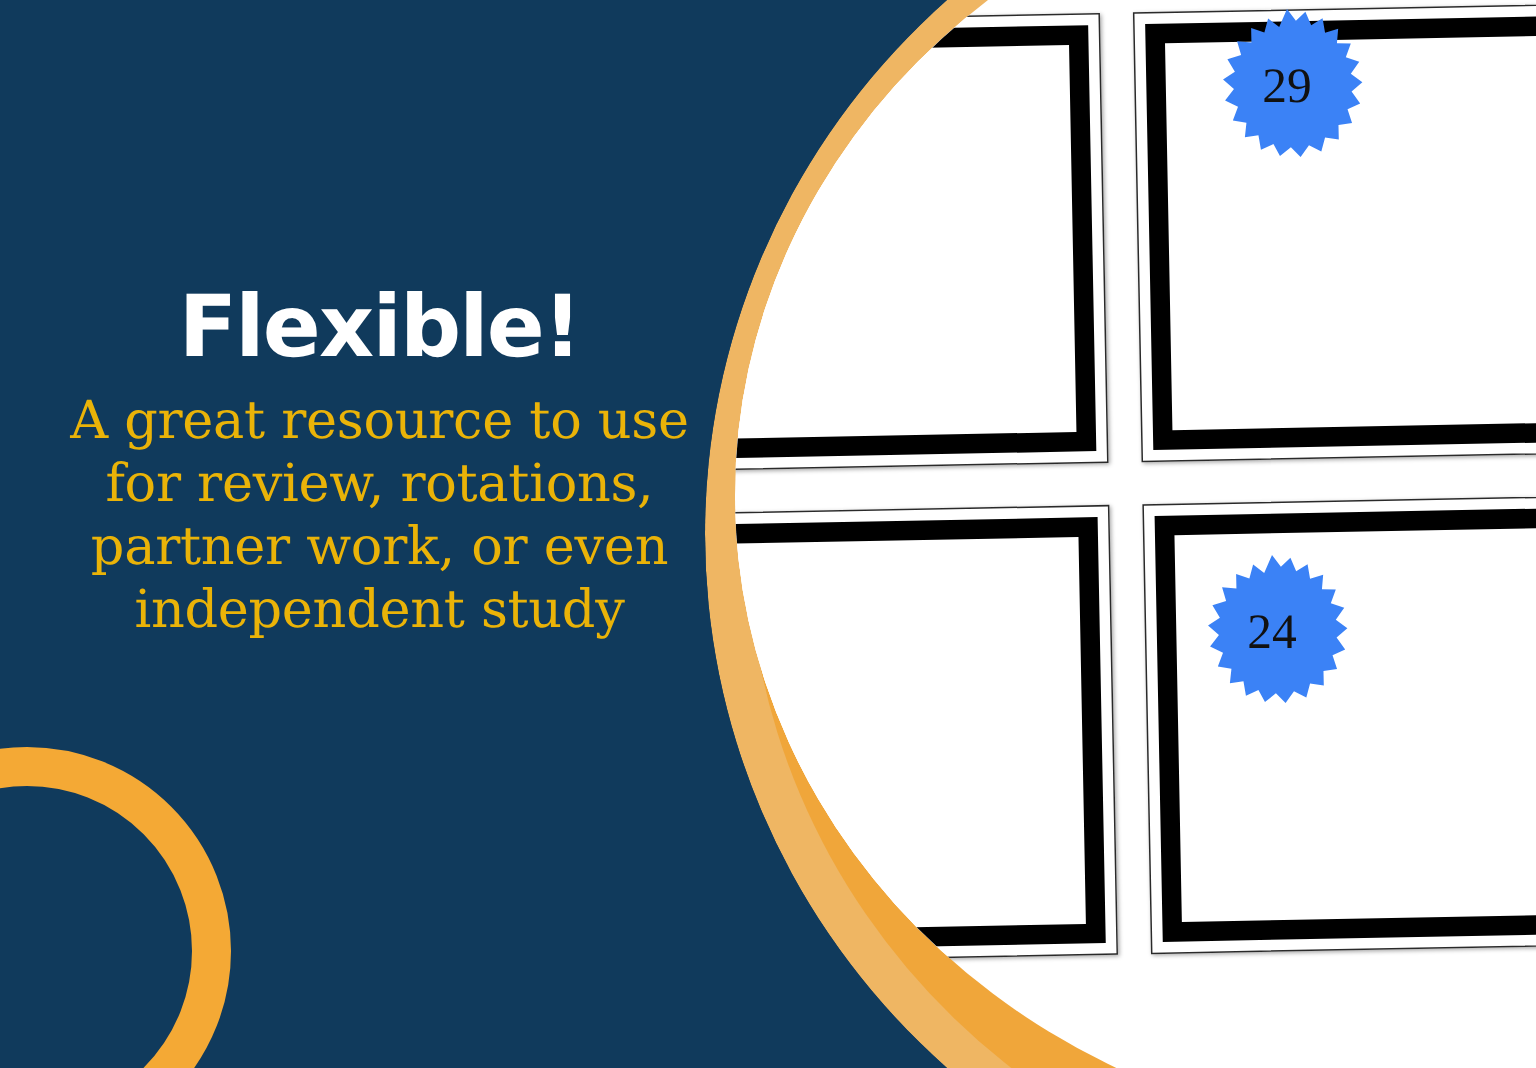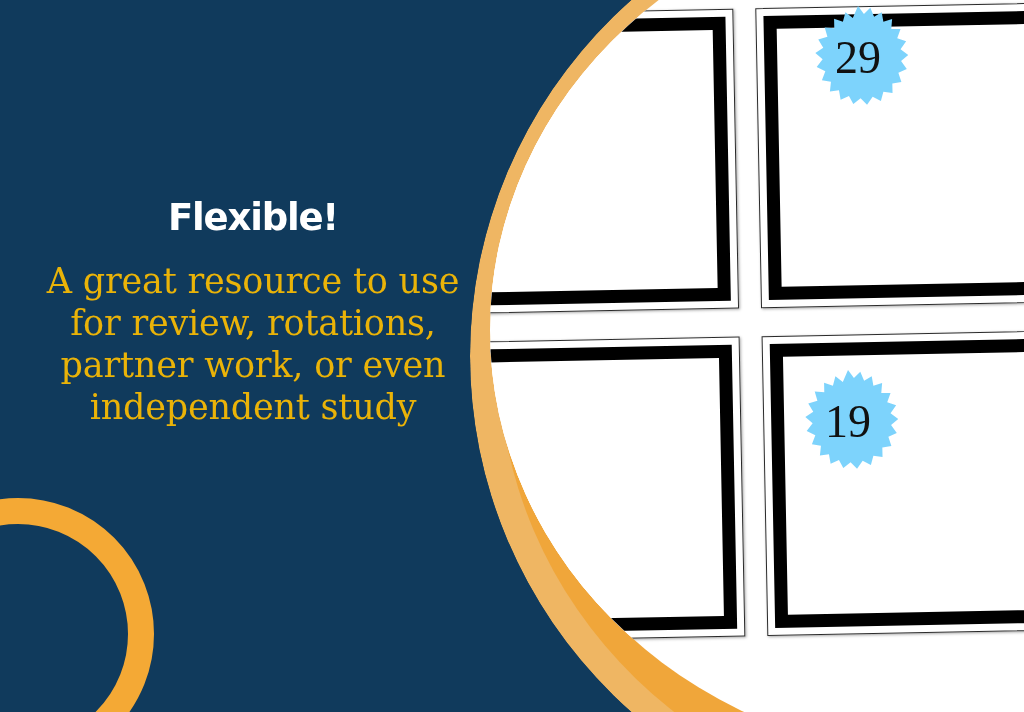--- a/index.html
+++ b/index.html
@@ -49,24 +49,24 @@
   #card-31{left:-120px;  top:350px; width:390px; height:300px;}
   #card-32{left:292px;   top:350px; width:330px; height:300px;}
 
   #card-29 .card-text{top:140px;}
   #card-31 .card-text{top:140px;}
 
   
   .badge{
     position:absolute;width:104px;height:104px;
     display:flex;align-items:center;justify-content:center;
-    background:#7dd3fc;
+    background:#3b82f6;
     color:#111;
     font-family:"Liberation Serif",serif;
-    font-size:46px;line-height:1;
+    font-size:33px;line-height:1;
     filter:drop-shadow(2px 3px 2px rgba(0,0,0,.45));
     clip-path: polygon(
       50% 0%, 55.7% 7.6%, 61.8% 1.7%, 65.5% 10.4%, 72.8% 5.9%, 74.4% 15.2%,
       82.8% 12.6%, 82.0% 22.0%, 90.9% 22.1%, 87.7% 30.9%, 96.3% 33.8%,
       90.9% 41.5%, 98.3% 47.0%, 91.4% 52.9%, 96.9% 60.6%, 88.8% 64.3%,
       91.7% 73.0%, 83.0% 74.4%, 83.2% 83.7%, 74.4% 82.4%, 72.0% 91.4%,
       64.1% 87.3%, 58.7% 94.9%, 52.5% 88.6%, 45.5% 94.3%, 41.3% 86.6%,
       33.3% 90.2%, 31.7% 81.0%, 23.0% 82.2%, 24.0% 72.9%, 15.3% 71.4%,
       18.6% 62.7%, 10.3% 58.7%, 16.0% 51.3%, 9.0% 45.2%, 16.6% 40.2%,
       11.8% 32.2%, 20.6% 29.5%, 18.0% 20.6%, 27.2% 21.5%, 27.0% 12.2%,
@@ -95,21 +95,21 @@
     box-sizing:border-box;background:transparent;
   }
 
   
   #text-col{
     position:absolute;left:18px;top:186px;width:470px;
     text-align:center;color:#ffffff;
   }
   #title{
     font-family:"DejaVu Sans",sans-serif;
-    font-weight:bold;font-size:37px;line-height:64px;
+    font-weight:bold;font-size:57px;line-height:64px;
     letter-spacing:-1.2px;margin:0 0 10px 0;color:#ffffff;
   }
   #subtitle{
     font-family:"DejaVu Serif",serif;
     font-size:35px;line-height:42px;color:#ffffff;
     margin:0;letter-spacing:-.2px;
   }
 </style>
 </head>
 <body style="background: rgb(16, 58, 92);">
@@ -145,21 +145,21 @@
         <div class="card-inner" style="border-color: rgb(0, 0, 0);"></div>
       </div>
 
     </div>
   </div>
 
   <div class="arc" id="arc-light" style="background: rgb(239, 182, 99); z-index: 1;"></div>
   <div class="arc" id="arc-mid" style="background: rgb(240, 166, 58); z-index: 2;"></div>
 
   <div class="badge" id="badge-29" style="z-index: 4;">29</div>
-  <div class="badge" id="badge-31" style="z-index: 4;">19</div>
+  <div class="badge" id="badge-31" style="z-index: 4;">24</div>
 
   <div id="ring" style="border-color: rgb(244, 169, 53); z-index: 4;"></div>
 
   <div id="text-col" style="z-index: 5;">
     <h1 id="title" style="color: rgb(255, 255, 255);">Flexible!</h1>
     <p id="subtitle" style="color: #eab308;">A great resource to use for review, rotations, partner work, or even independent study</p>
   </div>
 
 </div>
 

